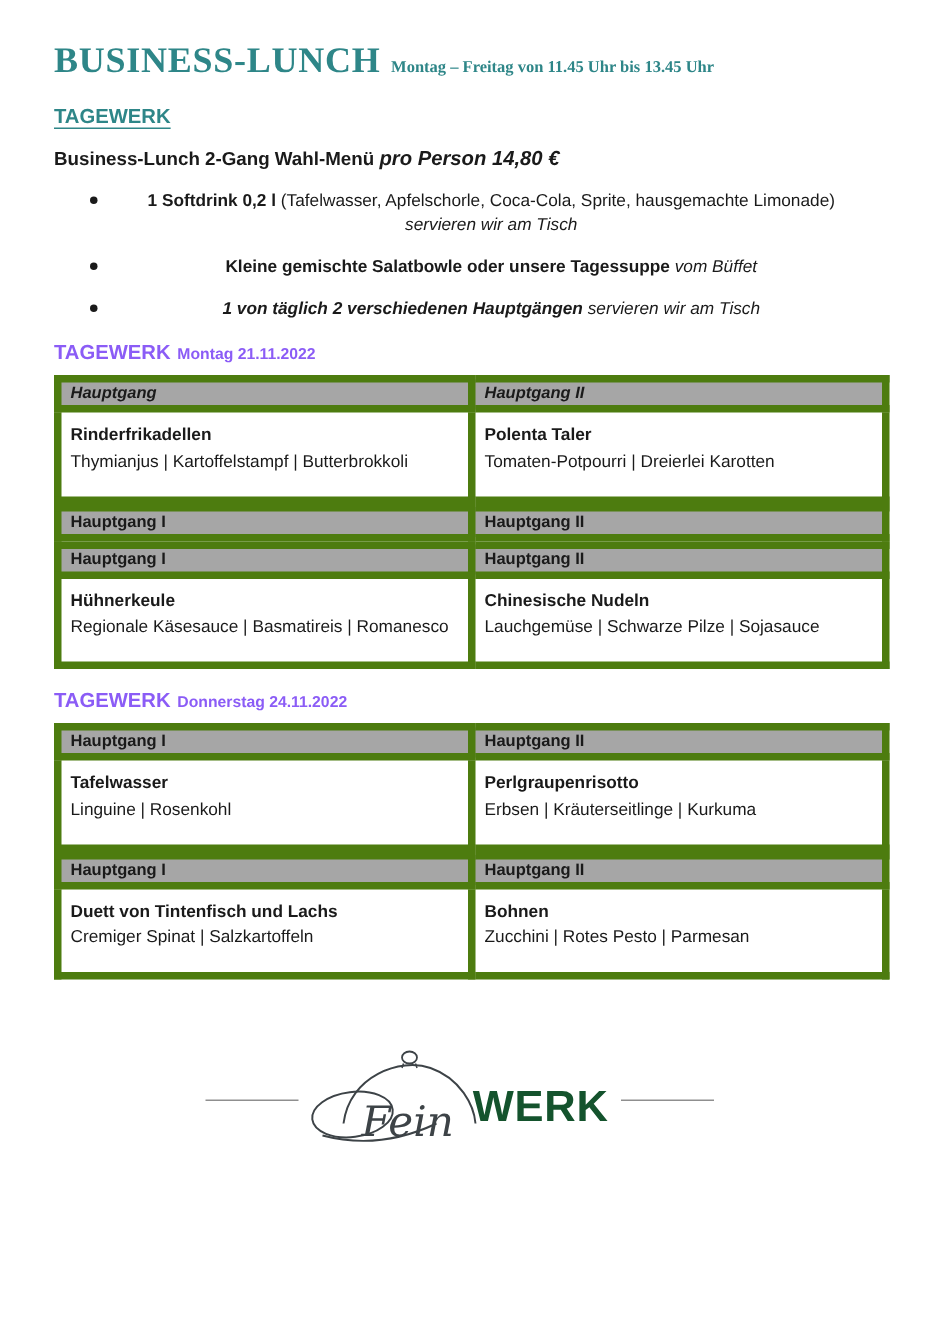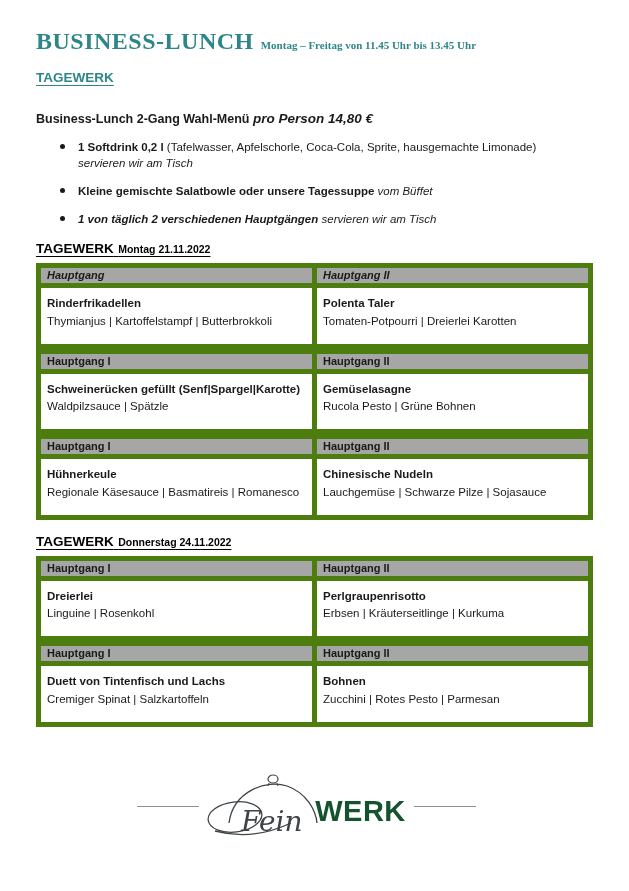--- a/index.html
+++ b/index.html
@@ -32,24 +32,24 @@
   
   .teal-heading {
     margin-top: 15px;
     color: #2E8688;
     font-weight: 700;
     font-size: 13.5px;
     text-decoration: underline;
     text-underline-offset: 3px;
   }
   
-  .intro-line { margin-top: 26px; font-size: 12.5px; }
+  .intro-line { margin-top: 13px; font-size: 12.5px; }
   .intro-line .b  { font-weight: 700; }
   .intro-line .bi { font-weight: 700; font-style: italic; font-size: 13.5px; }
-  .bullets { margin-top: 13px; list-style: none; }
+  .bullets { margin-top: 13px; list-style: none; text-align: center; }
   .bullets li {
     position: relative;
     padding-left: 42px;
     margin-bottom: 12px;
     font-size: 11.5px;
     line-height: 1.4;
   }
   .bullets li::before {
     content: "";
     position: absolute;
@@ -57,22 +57,21 @@
     width: 5px; height: 5px;
     border-radius: 50%;
     background: #1a1a1a;
   }
   .b  { font-weight: 700; }
   .i  { font-style: italic; }
   .bi { font-weight: 700; font-style: italic; }
   
   .day-heading {
     margin-top: 12px;
-    color: #000000;
-    text-decoration: underline;
+    color: #8b5cf6;
     text-underline-offset: 3px;
     margin-bottom: 6px;
   }
   .day-section:first-of-type .day-heading { margin-top: 21px; }
   .dh-main { font-weight: 700; font-size: 13.5px; }
   .dh-date { font-weight: 700; font-size: 10.5px; }
   table.menu-table {
     width: 557px;
     border-collapse: collapse;
     table-layout: fixed;
@@ -177,30 +176,20 @@
       </table>
   </div>
 
   <div class="day-section">
     <table class="menu-table">
       <tbody>
           <tr class="head">
         <td>Hauptgang I</td>
         <td>Hauptgang II</td>
       </tr>
-      <tr class="body">
-        <td>
-          <div class="dish-title">Schweinerücken gefüllt (Senf|Spargel|Karotte)</div>
-          <div class="dish-desc">Waldpilzsauce | Spätzle</div>
-        </td>
-        <td>
-          <div class="dish-title">Gemüselasagne</div>
-          <div class="dish-desc">Rucola Pesto | Grüne Bohnen</div>
-        </td>
-      </tr>
     </tbody>
       </table>
   </div>
 
   <div class="day-section">
     <table class="menu-table">
       <tbody>
           <tr class="head">
         <td>Hauptgang I</td>
         <td>Hauptgang II</td>
@@ -225,21 +214,21 @@
       <span class="dh-date">Donnerstag 24.11.2022</span>
     </div>
     <table class="menu-table">
       <tbody>
           <tr class="head">
         <td>Hauptgang I</td>
         <td>Hauptgang II</td>
       </tr>
       <tr class="body">
         <td>
-          <div class="dish-title">Dreierlei</div>
+          <div class="dish-title">Tafelwasser</div>
           <div class="dish-desc">Linguine | Rosenkohl</div>
         </td>
         <td>
           <div class="dish-title">Perlgraupenrisotto</div>
           <div class="dish-desc">Erbsen | Kräuterseitlinge | Kurkuma</div>
         </td>
       </tr>
     </tbody>
       </table>
   </div>

